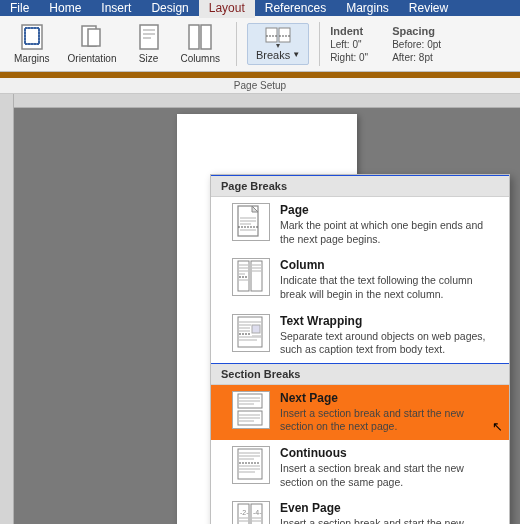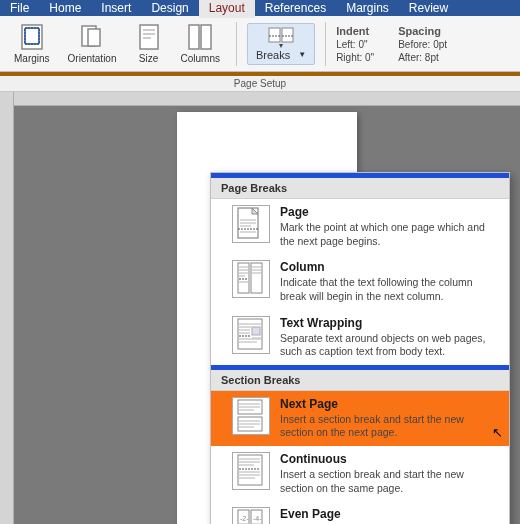--- a/index.html
+++ b/index.html
@@ -93,21 +93,21 @@
       border: 1px solid #c0c0c0;
       box-shadow: 3px 3px 8px rgba(0,0,0,0.3);
       z-index: 100;
     }
     .dropdown-section-header {
       background: #e4e4e4;
       padding: 4px 10px;
       font-size: 11px;
       font-weight: 600;
       color: #333;
-      border-top: 5px solid #1d4ed8;
+      border-top: 1px solid #1d4ed8;
       border-bottom: 1px solid #d0d0d0;
     }
     .dropdown-item {
       display: flex;
       align-items: flex-start;
       padding: 6px 21px;
       cursor: pointer;
       gap: 10px;
     }
     .dropdown-item.highlighted {
@@ -185,40 +185,40 @@
     <div class="ribbon-divider"></div>
 
     <div class="ribbon-btn" style="background:#dce8f5; border:1px solid #b4c7e0; padding:3px 8px;">
       <svg width="28" height="22" viewBox="0 0 28 22">
         <rect x="2" y="1" width="11" height="14" fill="white" stroke="#888" stroke-width="1"></rect>
         <line x1="2" y1="9" x2="13" y2="9" stroke="#555" stroke-width="1" stroke-dasharray="2,1"></line>
         <rect x="15" y="1" width="11" height="14" fill="white" stroke="#888" stroke-width="1"></rect>
         <line x1="15" y1="9" x2="26" y2="9" stroke="#555" stroke-width="1" stroke-dasharray="2,1"></line>
         <polygon points="12,17 16,17 14,21" fill="#444"></polygon>
       </svg>
-      <div style="display:flex;align-items:center;gap:8px;">
+      <div style="display:flex;align-items:center;gap:2px;">
         <span style="font-size:11px;font-weight:500;">Breaks</span>
         <span style="font-size:8px;">▼</span>
       </div>
     </div>
     <div class="ribbon-divider"></div>
 
     <div class="indent-section">
       <span style="font-weight:600;font-size:11px;color:#555;">Indent</span>
       <span style="font-size:10px;">Left: 0"</span>
       <span style="font-size:10px;">Right: 0"</span>
     </div>
     <div style="width:12px;"></div>
     <div class="spacing-section">
       <span style="font-weight:600;font-size:11px;color:#555;">Spacing</span>
       <span style="font-size:10px;">Before: 0pt</span>
       <span style="font-size:10px;">After: 8pt</span>
     </div>
   </div>
-  <div style="text-align:center;font-size:10px;color:#555;padding:2px 0;background:#f0f0f0;border-top:4px solid #a16207;">Page Setup</div>
+  <div style="text-align:center;font-size:10px;color:#555;padding:2px 0;background:#f0f0f0;border-top:6px solid #a16207;">Page Setup</div>
 </div>
 
 <div style="position:relative; height: calc(524px - 80px); background:#7a7a7a; display:flex;">
 
   <div style="width:14px;background:#d4d4d4;border-right:1px solid #b0b0b0;flex-shrink:0;"></div>
 
   <div style="position:absolute;top:0;left:14px;right:0;height:14px;background:#d4d4d4;border-bottom:1px solid #b0b0b0;z-index:1;"></div>
 
   <div style="flex:1;padding:20px 12px 12px;overflow:hidden;">
     <div class="doc-page"></div>
@@ -235,21 +235,21 @@
           <polygon points="15,1 21,7 15,7" fill="#ddd" stroke="#888" stroke-width="1"></polygon>
           <line x1="3" y1="13" x2="19" y2="13" stroke="#ccc" stroke-width="1.5"></line>
           <line x1="3" y1="16" x2="19" y2="16" stroke="#ccc" stroke-width="1.5"></line>
           <line x1="3" y1="19" x2="14" y2="19" stroke="#ccc" stroke-width="1.5"></line>
           <line x1="1" y1="22" x2="21" y2="22" stroke="#555" stroke-width="1" stroke-dasharray="2,1"></line>
           <line x1="3" y1="25" x2="19" y2="25" stroke="#ccc" stroke-width="1.5"></line>
         </svg>
       </div>
       <div class="dropdown-item-text">
         <div class="dropdown-item-title">Page</div>
-        <div class="dropdown-item-desc">Mark the point at which one page which and the next page begins.</div>
+        <div class="dropdown-item-desc">Mark the point at which one begin ends and the next page begins.</div>
       </div>
     </div>
 
     <div class="dropdown-item">
       <div style="flex-shrink:0;width:38px;height:38px;border:1px solid #aaa;background:white;display:flex;align-items:center;justify-content:center;">
         <svg width="28" height="34" viewBox="0 0 28 34">
           <rect x="1" y="1" width="11" height="30" fill="white" stroke="#888" stroke-width="1"></rect>
           <rect x="14" y="1" width="11" height="30" fill="white" stroke="#888" stroke-width="1"></rect>
           <line x1="2" y1="5" x2="11" y2="5" stroke="#ccc" stroke-width="1.5"></line>
           <line x1="2" y1="8" x2="11" y2="8" stroke="#ccc" stroke-width="1.5"></line>

